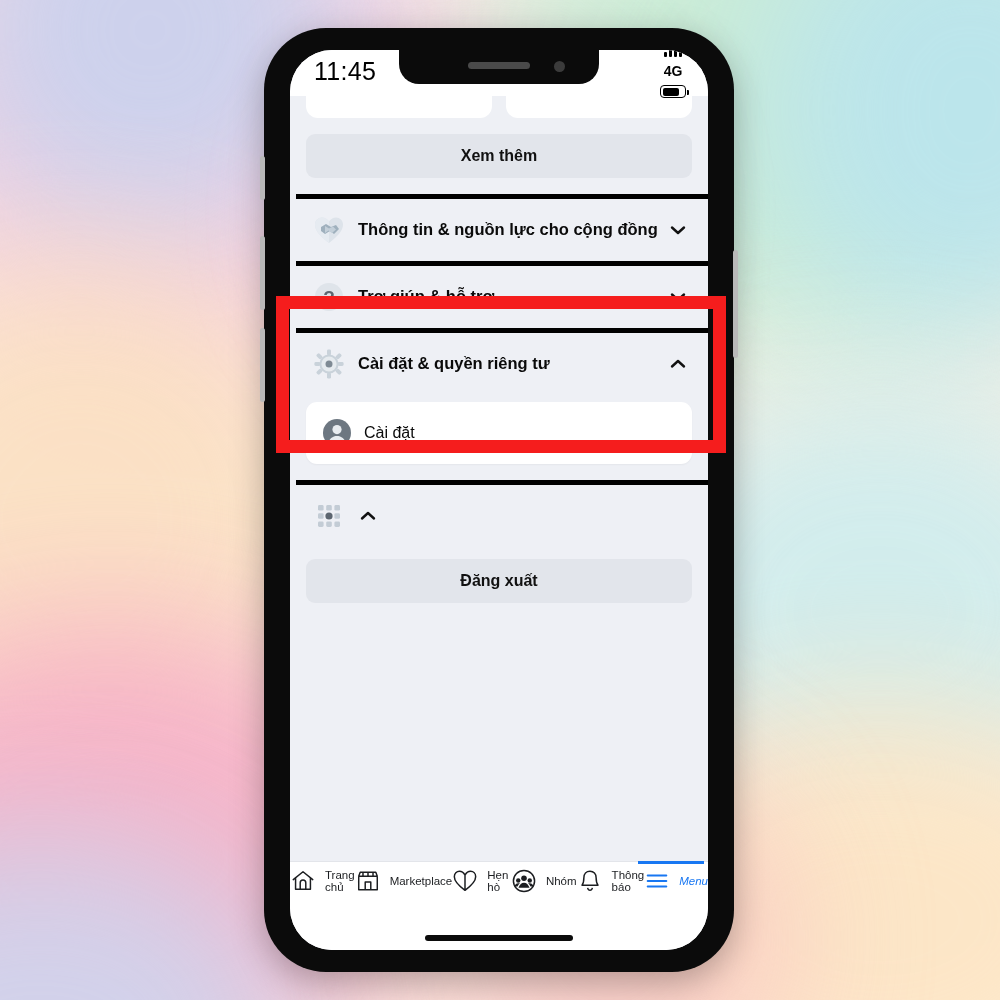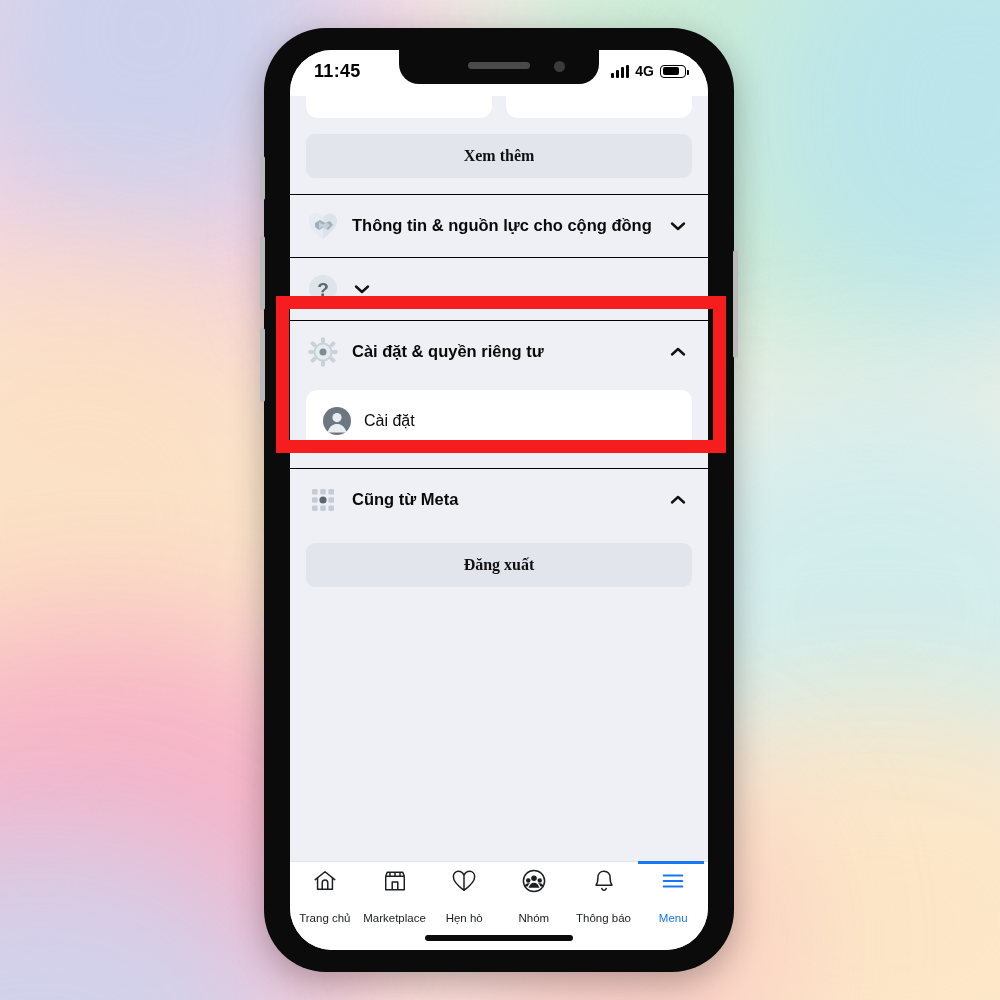--- a/index.html
+++ b/index.html
@@ -48,22 +48,22 @@
   }
   #speaker{position:absolute;left:50%;transform:translateX(-50%);top:12px;width:62px;height:7px;background:#4a4a4a;border-radius:4px;}
   #frontcam{position:absolute;right:34px;top:11px;width:11px;height:11px;background:#3b3b3b;border-radius:50%;}
 
   
   #statusbar{
     position:absolute;top:0;left:0;right:0;height:46px;background:#fff;z-index:30;
     display:flex;align-items:center;justify-content:space-between;
     padding:0 22px 0 24px;box-sizing:border-box;
   }
-  #clock{font-size:18px;font-weight:bold;color:#000;letter-spacing:.3px;margin-top:-4px;}
-  #status-right{display:flex;align-items:center;gap:6px;margin-top:-4px;}
+  #clock{font-size:25px;font-weight:normal;color:#000;letter-spacing:.3px;margin-top:-4px;}
+  #status-right{display:flex;align-items:center;gap:6px;margin-top:-4px;flex-direction:column;}
   .bars{display:flex;align-items:flex-end;gap:2px;height:13px;}
   .bars i{display:block;width:3px;background:#000;border-radius:1px;}
   .bars i:nth-child(1){height:5px;}
   .bars i:nth-child(2){height:8px;}
   .bars i:nth-child(3){height:11px;}
   .bars i:nth-child(4){height:13px;}
   #net{font-size:14px;font-weight:600;color:#000;}
   #battery{position:relative;width:26px;height:13px;border:1.6px solid #000;border-radius:4px;box-sizing:border-box;}
   #battery::after{content:"";position:absolute;right:-4px;top:4px;width:2px;height:5px;background:#000;border-radius:0 1px 1px 0;}
   #battfill{position:absolute;left:1.5px;top:1.5px;bottom:1.5px;width:68%;background:#000;border-radius:2px;}
@@ -71,27 +71,27 @@
   
   #content{position:absolute;top:46px;left:0;right:0;bottom:88px;background:#eef0f5;overflow:hidden;}
 
   
   #partialrow{display:flex;gap:14px;padding:0 16px;height:22px;}
   .pcard{flex:1;background:#fff;border-radius:0 0 12px 12px;position:relative;}
 
   .wide-btn{
     margin:16px 16px 0 16px;height:44px;background:#e2e5eb;border-radius:9px;
     display:flex;align-items:center;justify-content:center;
-    font-size:16px;font-weight:bold;color:#111;font-family:Liberation Serif, serif;
+    font-size:16px;font-weight:bold;color:#111;
   }
 
   
   .sec{
     display:flex;align-items:center;padding:0 20px 0 16px;min-height:62px;
-    background:#eef0f5;border-top:1px solid #000000;
+    background:#eef0f5;border-top:5px solid #000000;margin-left:6px;
   }
   .sec .ico{width:34px;height:34px;flex:0 0 34px;margin-right:12px;display:flex;align-items:center;justify-content:center;}
   .sec .txt{flex:1;font-size:16.5px;font-weight:bold;color:#0a0a0a;line-height:1.28;padding:9px 0;}
   .chev{width:20px;height:20px;flex:0 0 20px;}
 
   
   .cardwrap{padding:7px 16px;}
   .card{
     background:#fff;border-radius:11px;height:62px;display:flex;align-items:center;
     padding:0 16px;box-shadow:0 1px 2px rgba(0,0,0,.045);
@@ -104,24 +104,24 @@
     position:absolute;left:-10px;top:294px;width:735px;height:158px;
     border:13px solid #f51d1d;box-sizing:border-box;z-index:25;pointer-events:none;
   }
 
   
   #bottomnav{
     position:absolute;bottom:0;left:0;right:0;height:88px;background:#fff;z-index:20;
     border-top:1px solid #e3e5ea;
   }
   #navrow{display:flex;height:62px;align-items:flex-start;padding-top:4px;}
-  .nav{flex:1;display:flex;flex-direction:column;align-items:center;gap:16px;}
+  .nav{flex:1;display:flex;flex-direction:row;align-items:center;gap:9px;}
   .nav .ni{height:30px;display:flex;align-items:center;justify-content:center;}
   .nav .nl{font-size:11.5px;color:#1c1e21;}
-  .nav.active .nl{color:#1877f2;}
+  .nav.active .nl{color:#1877f2;font-style:italic;}
   #activebar{position:absolute;top:-1px;right:4px;width:66px;height:3px;background:#1877f2;}
   #homebar{position:absolute;bottom:9px;left:50%;transform:translateX(-50%);width:148px;height:6px;background:#0b0b0b;border-radius:4px;}
 </style>
 </head>
 <body>
 
 <div id="backdrop">
   <div class="blob" id="b1"></div>
     <div class="blob" id="b2"></div>
   <div class="blob" id="b3"></div>
@@ -196,20 +196,21 @@
         </span>
       </div>
 
       <div class="sec">
         <span class="ico">
           <svg viewBox="0 0 34 34" width="34" height="34">
             <circle cx="17" cy="17" r="14" fill="#dfe4ea"></circle>
             <text x="17" y="24" font-size="19" font-weight="bold" text-anchor="middle" fill="#5d6670" font-family="Liberation Sans, sans-serif">?</text>
           </svg>
         </span>
+        <span class="txt">Trợ giúp &amp; hỗ trợ</span>
         <span class="chev">
           <svg viewBox="0 0 20 20" width="20" height="20">
               <path d="M4 7.5 L10 13 L16 7.5" fill="none" stroke="#111" stroke-width="2.4" stroke-linecap="round" stroke-linejoin="round"></path>
             </svg>
         </span>
       </div>
 
       <div class="sec">
         <span class="ico">
           <svg viewBox="0 0 34 34" width="34" height="34">
@@ -261,21 +262,20 @@
               <rect x="22.4" y="6" width="5.6" height="5.6" rx="1.4"></rect>
               <rect x="6" y="14.2" width="5.6" height="5.6" rx="1.4"></rect>
               <rect x="22.4" y="14.2" width="5.6" height="5.6" rx="1.4"></rect>
               <rect x="6" y="22.4" width="5.6" height="5.6" rx="1.4"></rect>
               <rect x="14.2" y="22.4" width="5.6" height="5.6" rx="1.4"></rect>
               <rect x="22.4" y="22.4" width="5.6" height="5.6" rx="1.4"></rect>
             </g>
             <circle cx="17" cy="17" r="3.6" fill="#5d6670"></circle>
           </svg>
         </span>
-        <span class="txt">Cũng từ Meta</span>
         <span class="chev">
           <svg viewBox="0 0 20 20" width="20" height="20">
               <path d="M4 12.5 L10 7 L16 12.5" fill="none" stroke="#111" stroke-width="2.4" stroke-linecap="round" stroke-linejoin="round"></path>
             </svg>
         </span>
       </div>
 
 
       <div class="wide-btn" style="margin-top:12px;">Đăng xuất</div>
 

